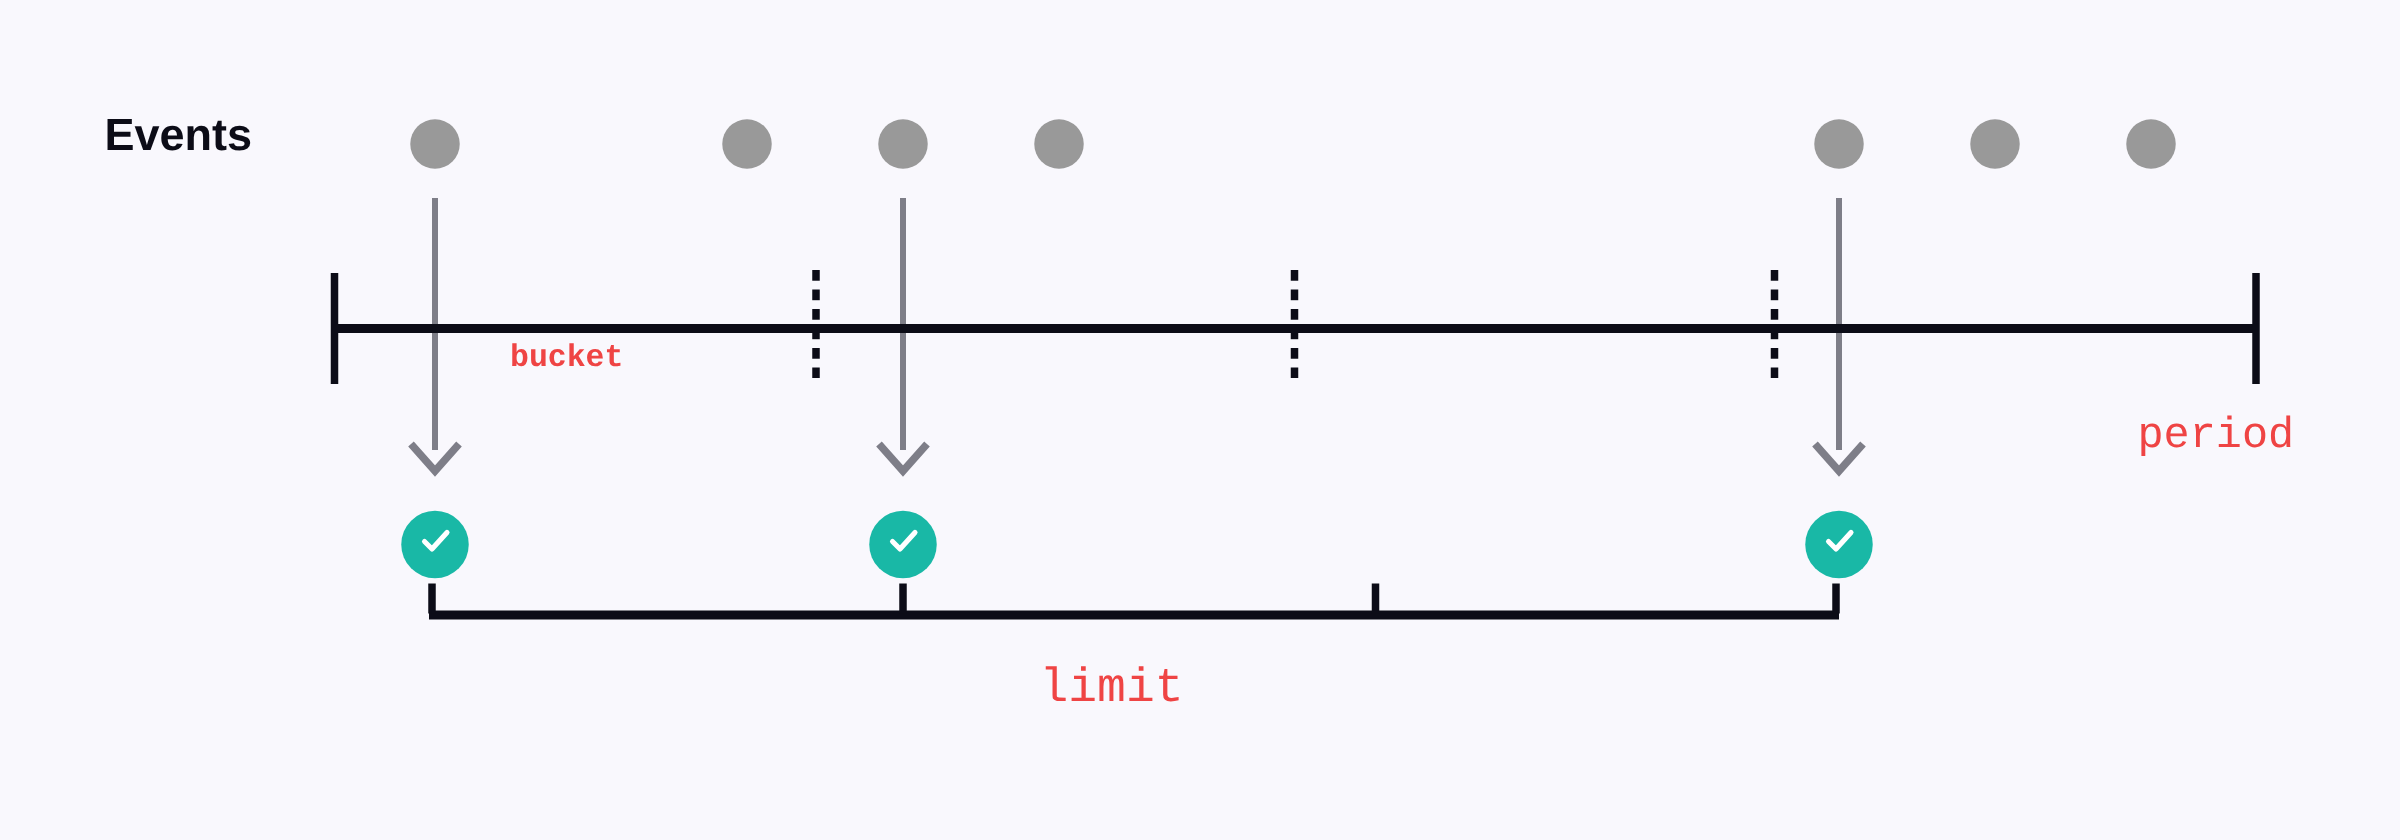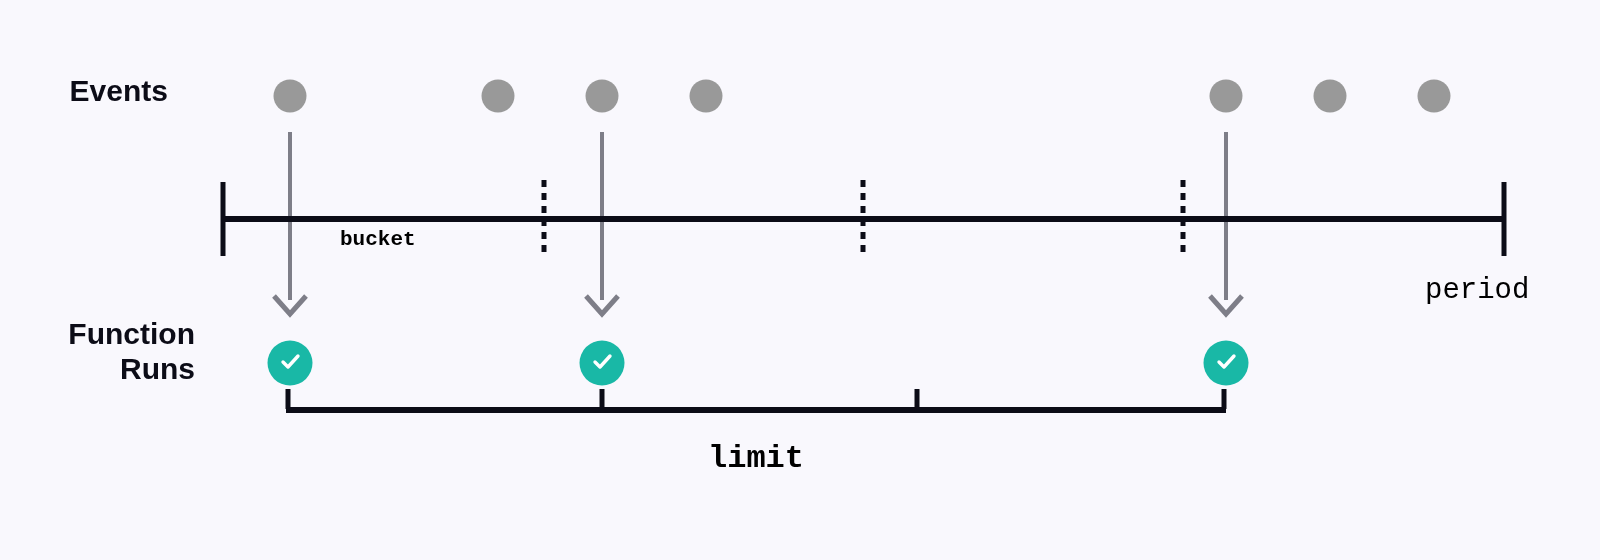--- a/index.html
+++ b/index.html
@@ -88,63 +88,61 @@
     position: absolute;
     width: 5px;
     transform: translateX(-50%);
     background-image: linear-gradient(to bottom, #0C0C17 56%, rgba(0,0,0,0) 0%);
     background-size: 5px 13px;
     background-repeat: repeat-y;
   }
   .mono-label {
     position: absolute;
     font-family: "Liberation Mono", "DejaVu Sans Mono", monospace;
-    color: #000000;
+    color: #ef4444;
     white-space: nowrap;
     text-align: right;
   }
   #label-bucket {
     left: 340px;
     top: 228px;
     font-size: 21px;
     font-weight: bold;
   }
   #label-period {
     left: 1425px;
     top: 274px;
     font-size: 29px;
     font-weight: normal;
   }
   #label-limit {
-    left: 708px;
+    left: 693px;
     top: 440px;
     font-size: 32px;
-    font-weight: bold;
+    font-weight: normal;
   }
   .bracket-bar {
     position: absolute;
     background: #0C0C17;
   }
   .bracket-tick {
     position: absolute;
     width: 5px;
     background: #0C0C17;
     transform: translateX(-50%);
   }
 </style>
 </head>
 <body>
 
 <div id="stage">
 
   <div class="row-label" id="label-events">Events</div>
 
 
-  <div class="row-label" id="label-runs">Function
-Runs</div>
 
   <div class="event-dot" style="left:290px; top:96px;"></div>
   <div class="event-dot" style="left:498px; top:96px;"></div>
   <div class="event-dot" style="left:602px; top:96px;"></div>
   <div class="event-dot" style="left:706px; top:96px;"></div>
   <div class="event-dot" style="left:1226px; top:96px;"></div>
   <div class="event-dot" style="left:1330px; top:96px;"></div>
   <div class="event-dot" style="left:1434px; top:96px;"></div>
 
   <div class="conn-line" style="left:290px; top:132px; height:168px;"></div>

